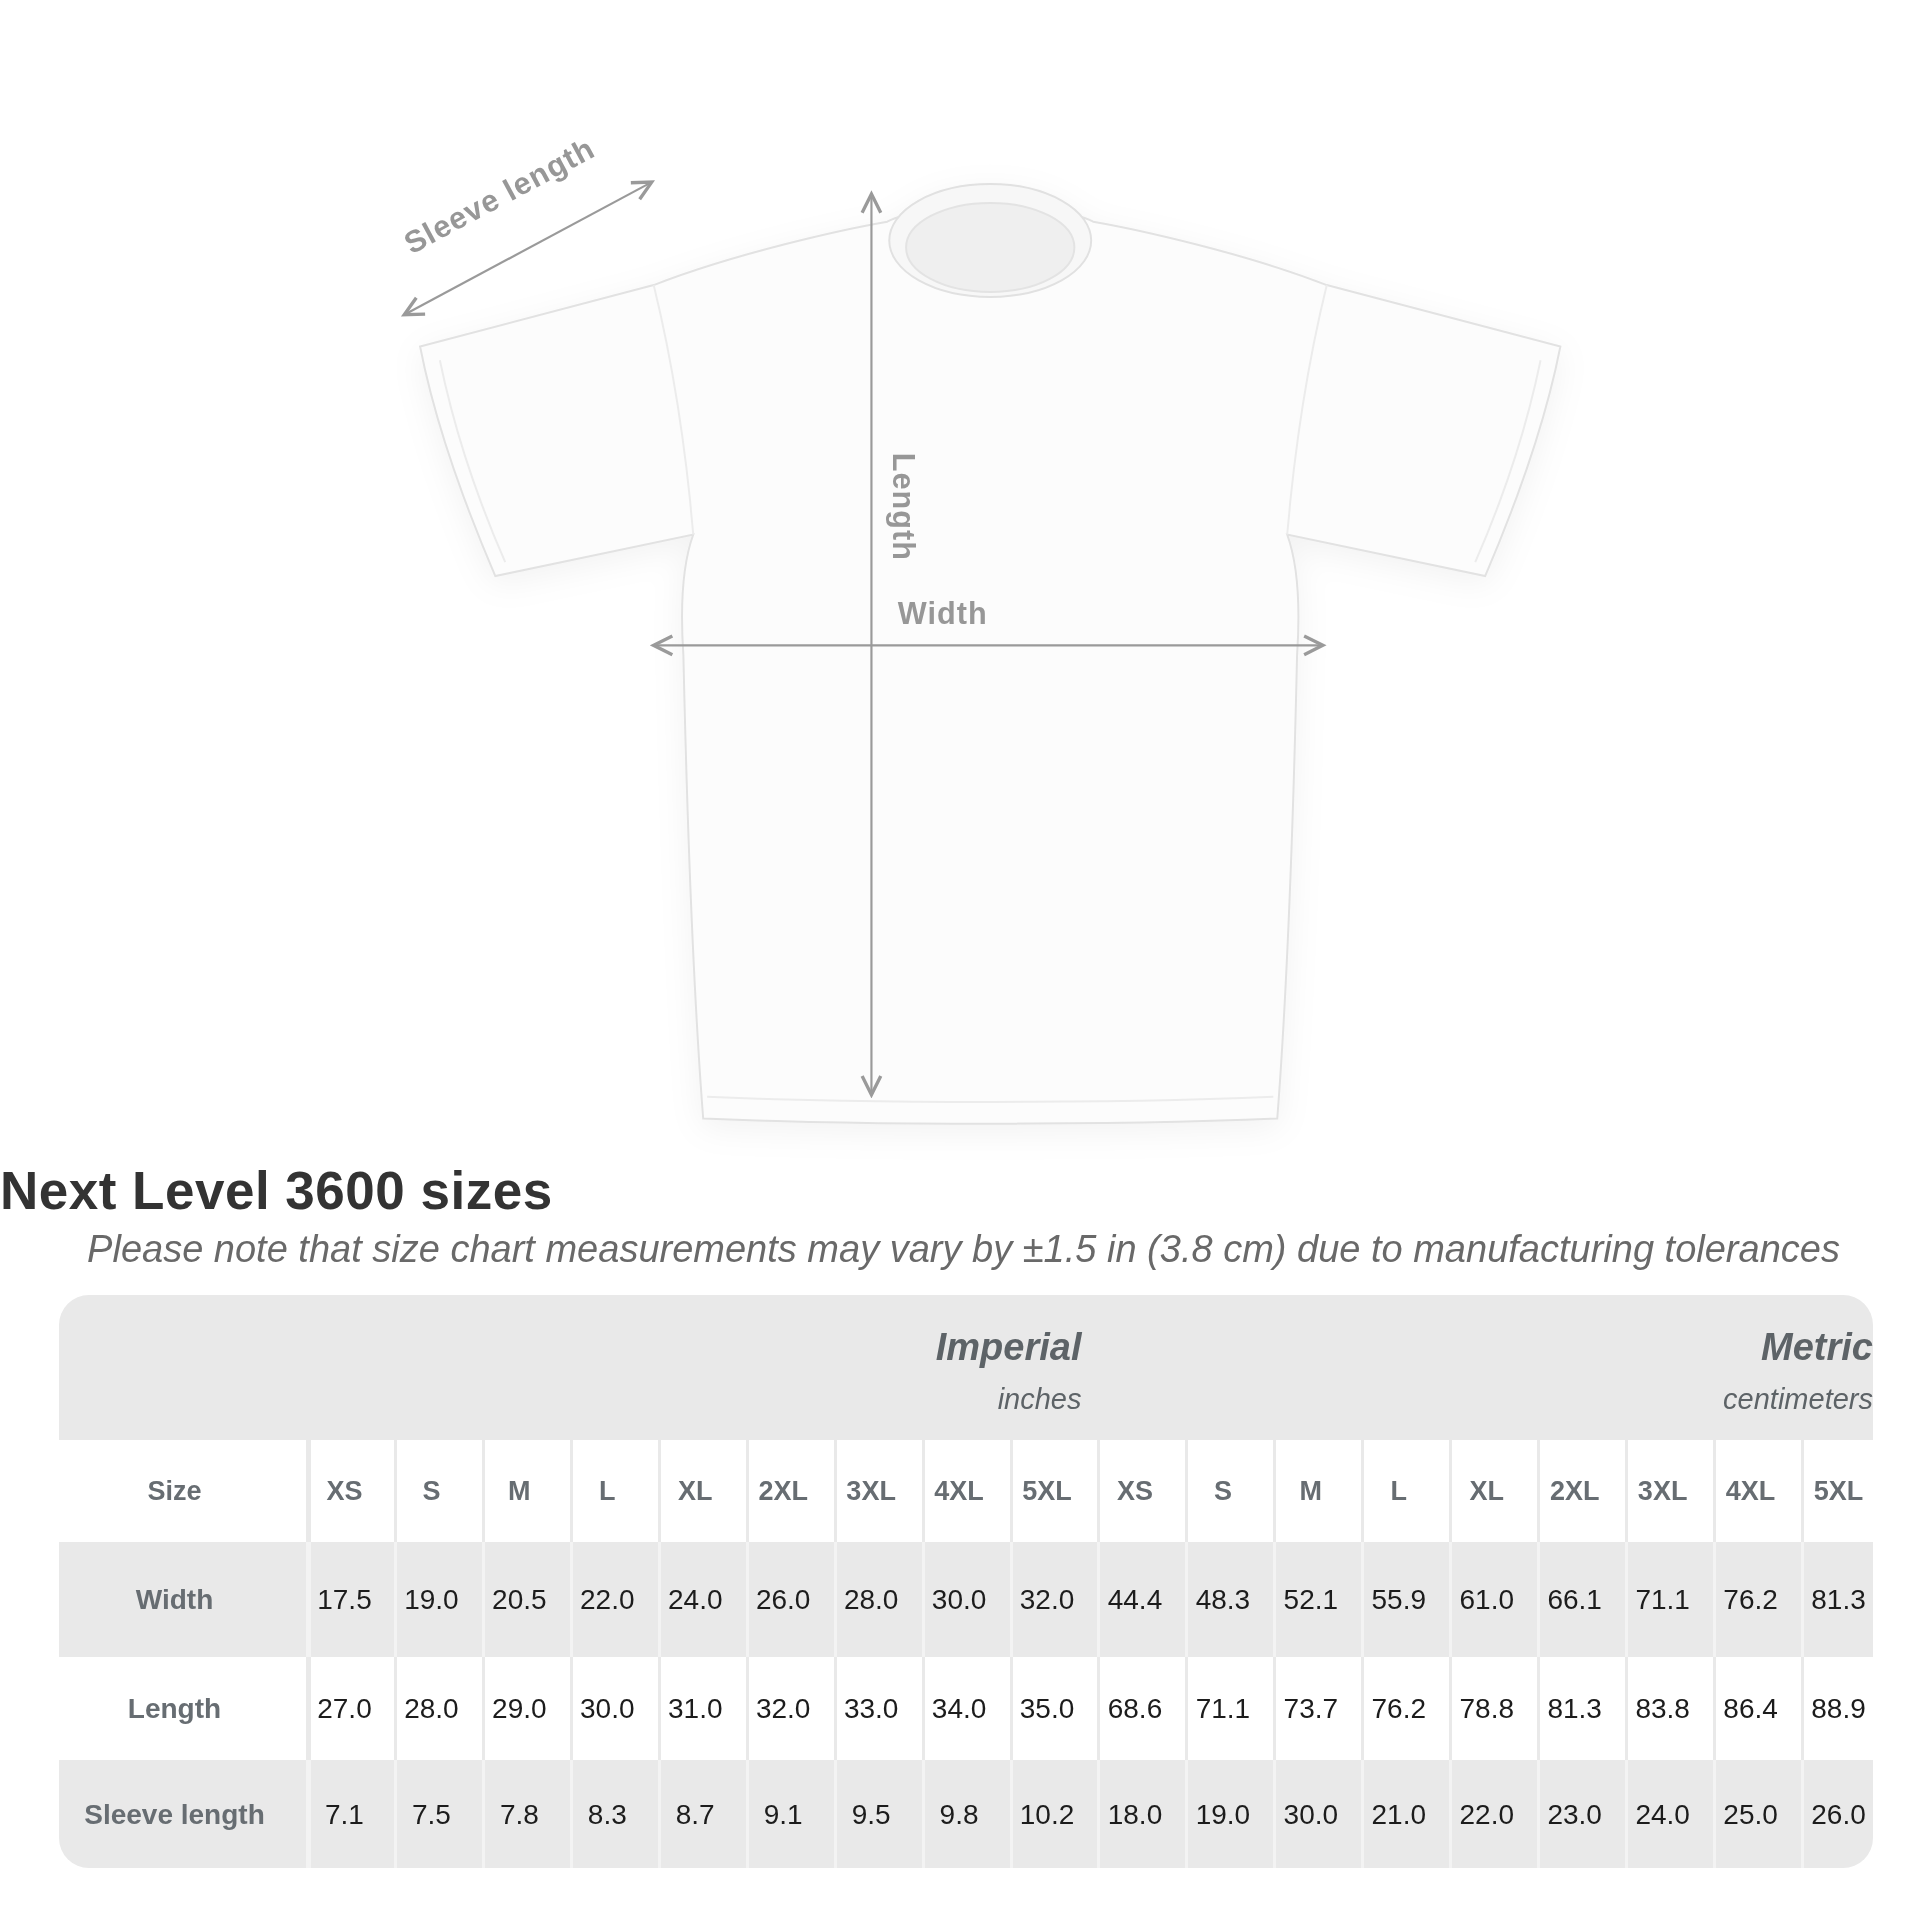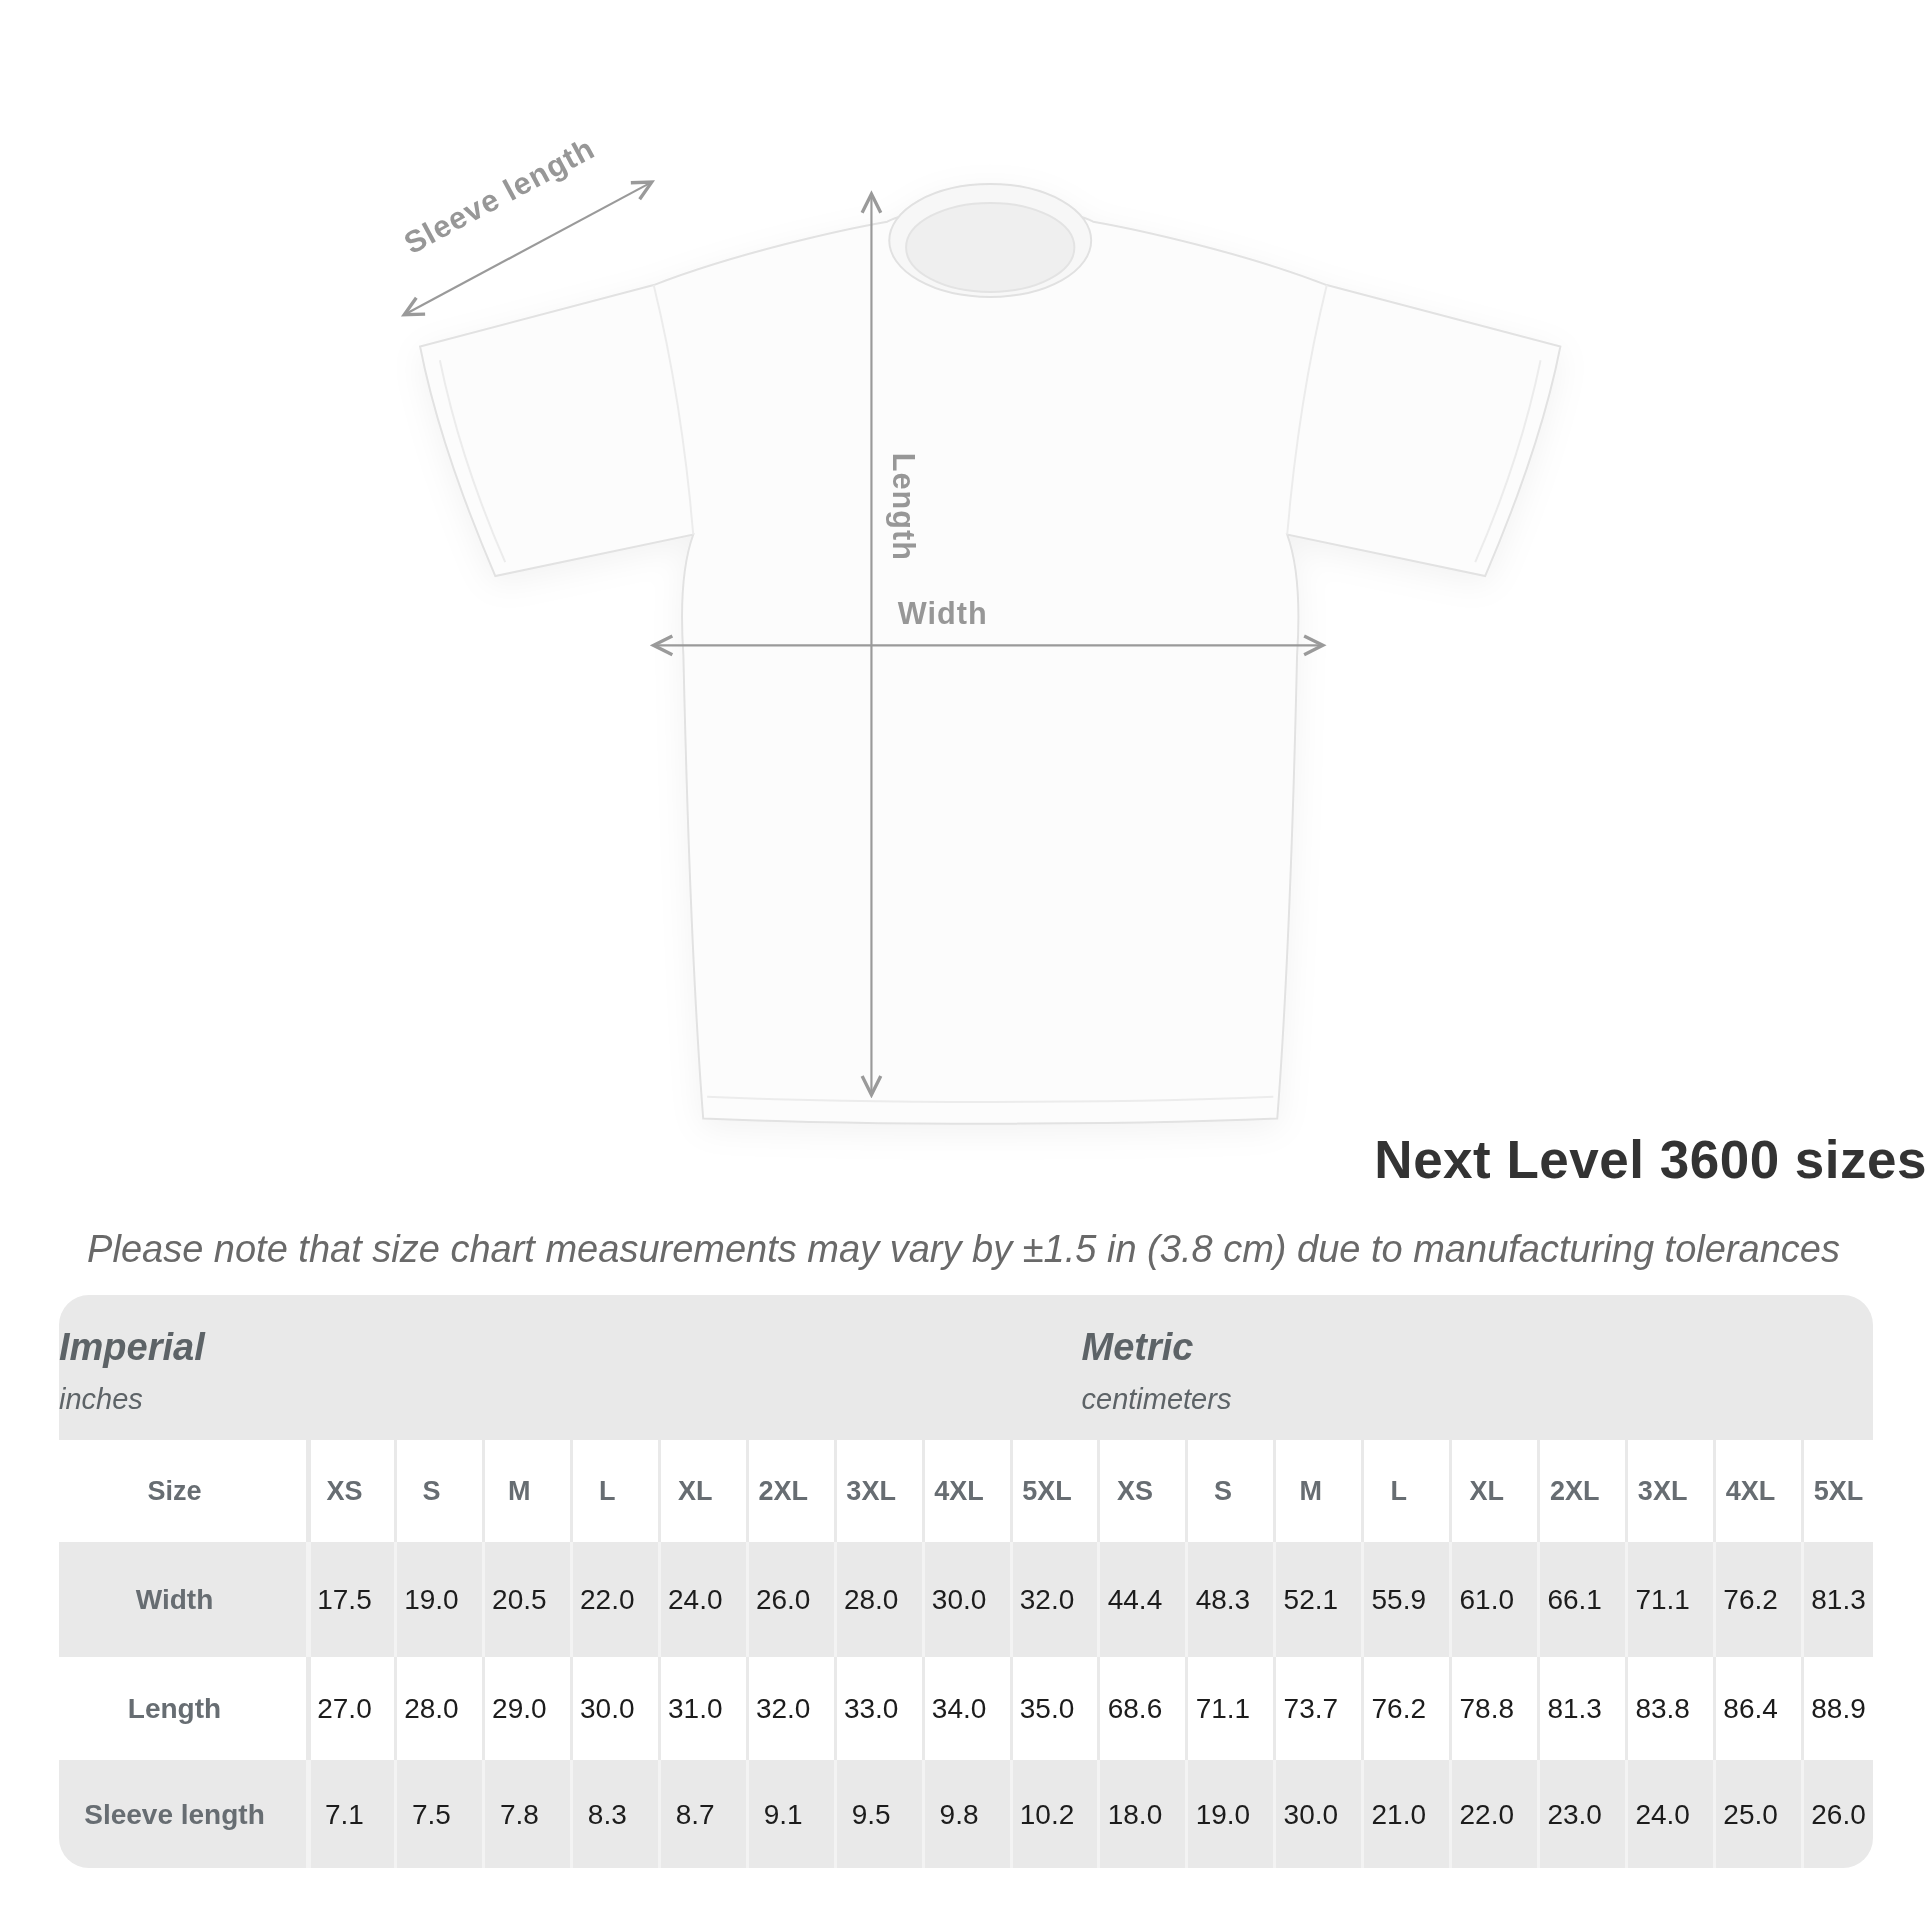--- a/index.html
+++ b/index.html
@@ -8,38 +8,38 @@
     font-family:"Liberation Sans","DejaVu Sans",sans-serif;overflow:hidden;
   }
   .canvas{position:absolute;inset:0;}
 
   
   .shirt-svg{position:absolute;left:0;top:0;}
   .ann-label{font:700 31px "Liberation Sans","DejaVu Sans",sans-serif;fill:#979797;letter-spacing:1px;}
 
   
   .page-title{
-    position:absolute;top:1129px;left:0;width:100%;text-align:right;
+    position:absolute;top:1160px;left:0;width:100%;text-align:left;
     font-size:53px;font-weight:700;color:#333333;letter-spacing:0.5px;
   }
   .page-subtitle{
     position:absolute;top:1228px;left:0;width:100%;text-align:center;
     font-size:38px;font-style:italic;color:#696969;
   }
 
   
   .chart-card{
     position:absolute;left:59px;top:1295px;width:1814px;height:573px;
     background:#e9e9e9;border-radius:30px;overflow:hidden;
   }
   .group-row{
     display:grid;grid-template-columns:231px repeat(18,1fr);height:145px;
   }
   .group{
-    display:flex;flex-direction:column;align-items:flex-start;justify-content:center;
+    display:flex;flex-direction:column;align-items:flex-end;justify-content:center;
     padding-top:6px;color:#5d6367;
   }
   .group-imperial{grid-column:1 / span 10;}
   .group-metric{grid-column:11 / span 9;}
   .gname{font-size:38px;font-weight:700;font-style:italic;}
   .gunit{font-size:29px;font-style:italic;margin-top:14px;}
 
   .trow{display:grid;grid-template-columns:231px repeat(18,1fr);gap:16px;}
   .trow.bg-white{background:#ffffff;}
   .trow.bg-gray{background:transparent;}

